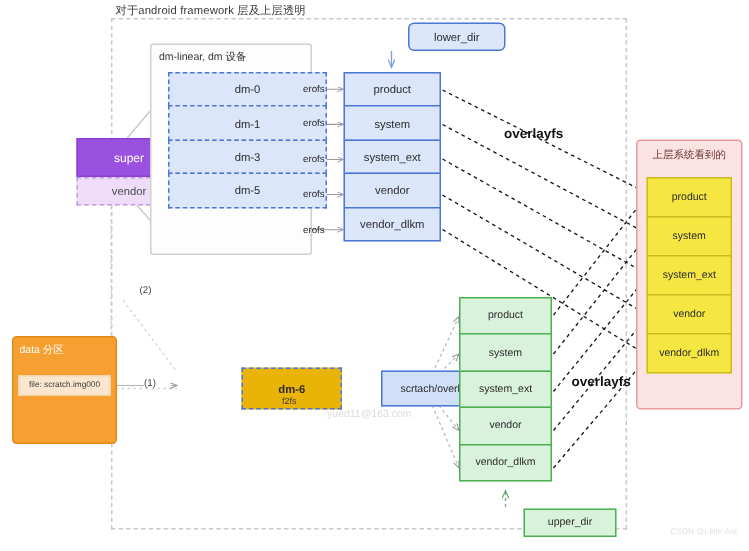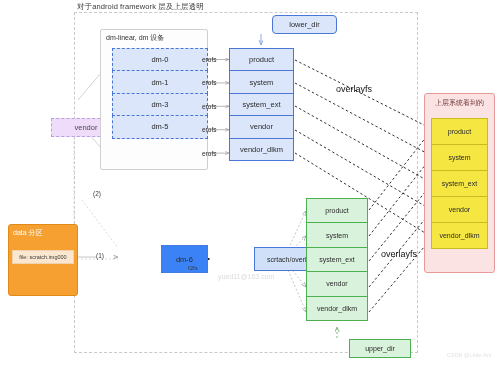--- a/index.html
+++ b/index.html
@@ -41,21 +41,21 @@
     position:absolute;left:100px;top:29px;width:108px;height:141px;
     background:#fdfdfd;border:1px solid #d0d0d0;border-radius:2px;box-sizing:border-box;
   }
   .dmbox-title{
     position:absolute;left:106px;top:33px;font-size:7px;color:#333;white-space:nowrap;
   }
   .dmstack{
     position:absolute;left:112px;top:48px;width:84px;height:117px;
   }
   .dmcell{
-    position:relative;width:96px;height:23.4px;box-sizing:border-box;
+    position:relative;width:106px;height:23.4px;box-sizing:border-box;
     background:#dbe6fb;border:1px dashed #4a76d6;
     display:flex;align-items:center;justify-content:center;
     font-size:7.5px;color:#2b2b2b;margin-bottom:-1px;
   }
 
   
   .erofs{
     position:absolute;font-size:6.5px;color:#2b2b2b;white-space:nowrap;
   }
 
@@ -102,23 +102,23 @@
   }
   .imgfile{
     position:absolute;left:12px;top:250px;width:62px;height:14px;
     background:#fbe7cf;border:1px solid #f0d3ad;box-sizing:border-box;
     display:flex;align-items:center;justify-content:center;
     font-size:5.5px;color:#3a3a3a;white-space:nowrap;
   }
 
   
   .dm6{
-    left:118px;top:245px;width:47px;height:28px;
-    background:#3b82f6;border:1px dashed #4a76d6;
-    color:#2b2b2b;font-size:7.5px;
+    left:118px;top:245px;width:67px;height:28px;
+    background:#eab308;border:1px dashed #4a76d6;
+    color:#2b2b2b;font-size:7.5px;font-weight:bold;
   }
   
   .scrovl{
     left:211px;top:247px;width:73px;height:24px;
     background:#cfe0f8;border:1px solid #4a76d6;
     color:#2b2b2b;font-size:7px;
   }
 
   
   .greenstack{position:absolute;left:306px;top:198px;width:62px;}
@@ -129,21 +129,21 @@
     font-size:7px;color:#2b2b2b;margin-bottom:-1px;
   }
   .upperdir{
     left:306px;top:339px;width:62px;height:19px;
     background:#d9f2db;border:1px solid #4caf50;
     color:#2b2b2b;font-size:7px;
   }
 
   
   .ovl-label{
-    position:absolute;font-size:9px;font-weight:normal;color:#111;white-space:nowrap;
+    position:absolute;font-size:9px;font-weight:bold;color:#111;white-space:nowrap;
   }
   .step{position:absolute;font-size:6.5px;color:#3a3a3a;white-space:nowrap;}
   .f2fs{position:absolute;left:188px;top:265px;font-size:6px;color:#3a3a3a;}
   .watermark{
     position:absolute;left:218px;top:273px;font-size:7px;color:#dcdcdc;white-space:nowrap;
   }
   .credit{
     position:absolute;left:447px;top:352px;font-size:5.5px;color:#e3e3e3;white-space:nowrap;
   }
 </style>
@@ -209,20 +209,21 @@
 
     <path d="M285,256 L306,211" stroke="#b5b5b5" stroke-width="0.8" fill="none" stroke-dasharray="2,2" marker-end="url(#ah-grey)"></path>
     <path d="M285,257 L306,236" stroke="#b5b5b5" stroke-width="0.8" fill="none" stroke-dasharray="2,2" marker-end="url(#ah-grey)"></path>
     <path d="M285,259 L306,261" stroke="#b5b5b5" stroke-width="0.8" fill="none" stroke-dasharray="2,2" marker-end="url(#ah-grey)"></path>
     <path d="M285,261 L306,287" stroke="#b5b5b5" stroke-width="0.8" fill="none" stroke-dasharray="2,2" marker-end="url(#ah-grey)"></path>
     <path d="M285,263 L306,312" stroke="#b5b5b5" stroke-width="0.8" fill="none" stroke-dasharray="2,2" marker-end="url(#ah-grey)"></path>
 
     <path d="M337,338 L337,327" stroke="#6fae72" stroke-width="0.9" fill="none" stroke-dasharray="2,2" marker-end="url(#ah-green)"></path>
   </svg>
 
+  <div class="box super">super</div>
   <div class="box scratch">vendor</div>
 
   <div class="dmbox"></div>
   <div class="dmbox-title">dm-linear, dm 设备</div>
   <div class="dmstack">
     <div class="dmcell">dm-0</div>
     <div class="dmcell">dm-1</div>
     <div class="dmcell">dm-3</div>
     <div class="dmcell">dm-5</div>
   </div>

